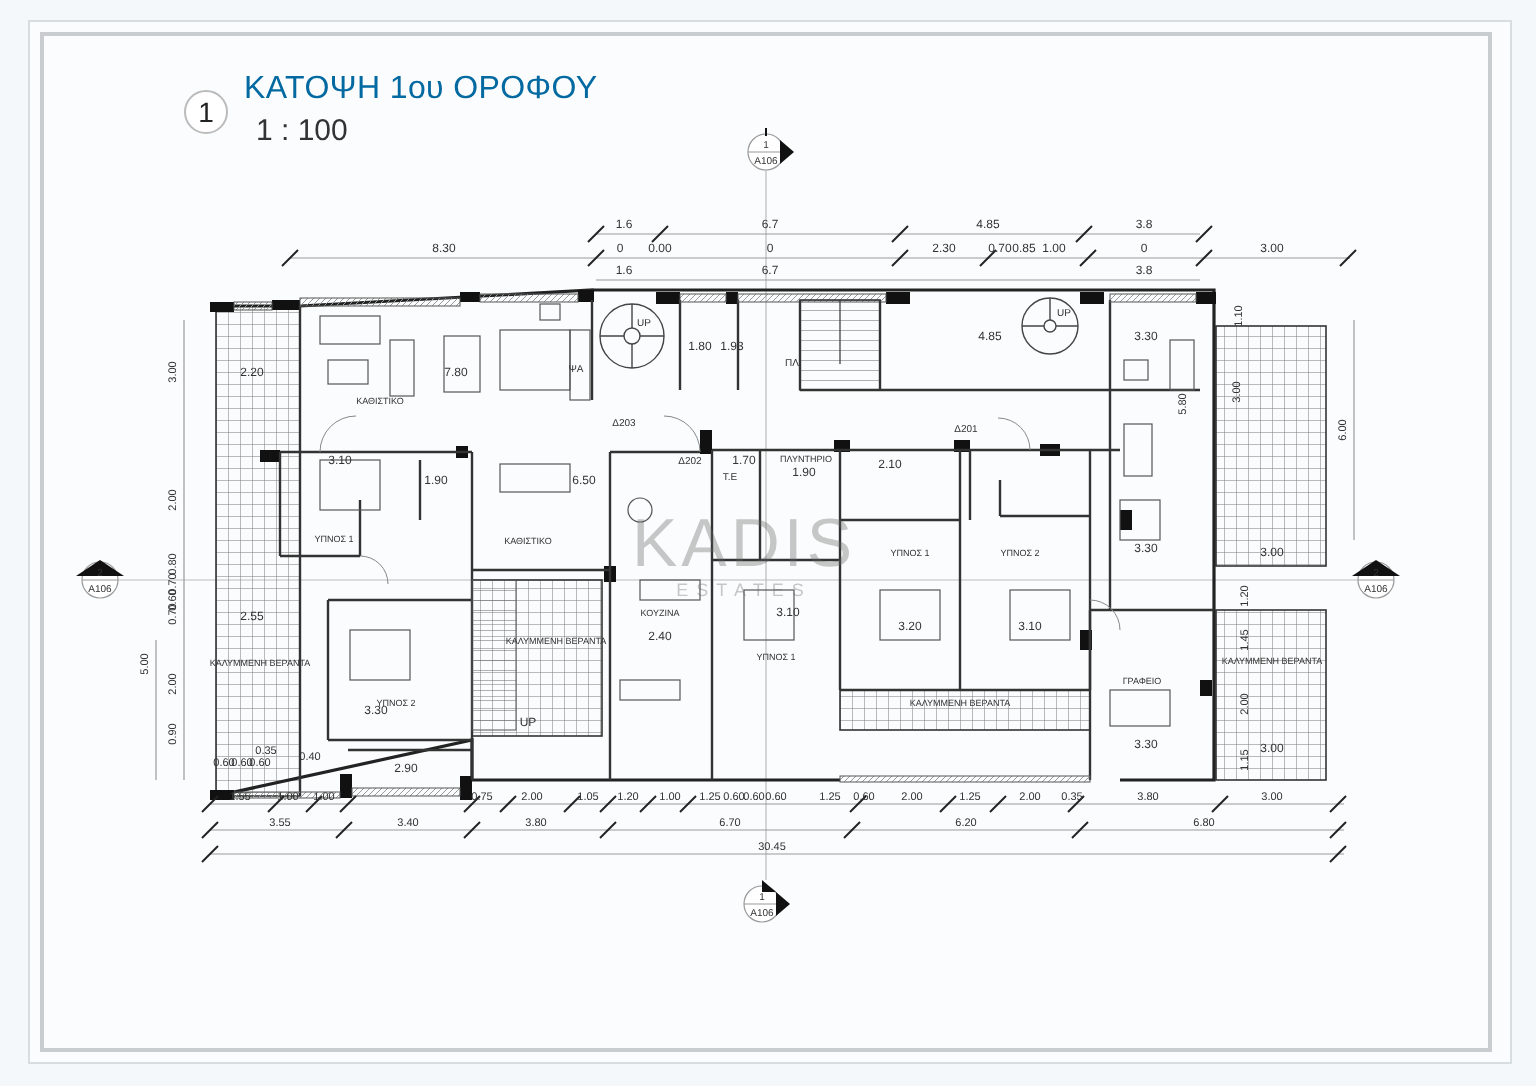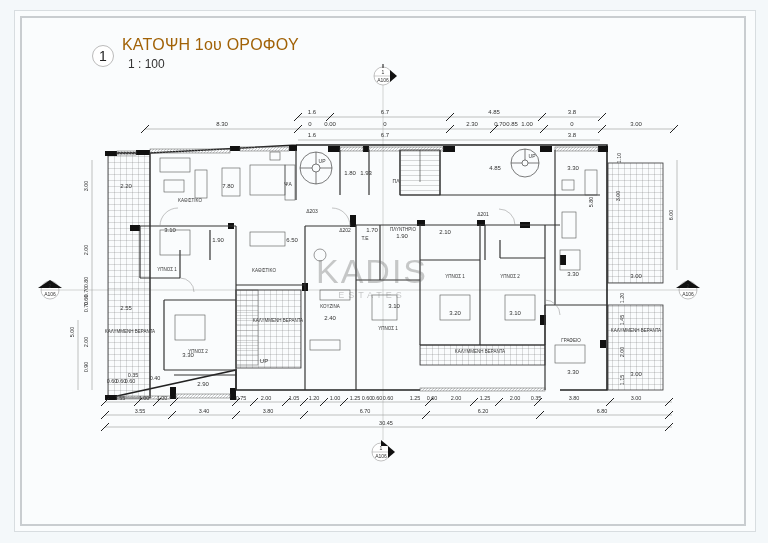--- a/index.html
+++ b/index.html
@@ -1,21 +1,21 @@
 <!DOCTYPE html>
 <html><head>
 <meta charset="utf-8">
 <style>
   html,body{margin:0;padding:0;}
   body{width:768px;height:543px;background:#f4f8fa;position:relative;overflow:hidden;font-family:"Liberation Sans",sans-serif;color:#222;}
   .sheet{position:absolute;left:14px;top:10px;width:740px;height:520px;border:1px solid #d8dde0;background:#fafcfd;}
   .frame{position:absolute;left:20px;top:16px;width:726px;height:510px;border:2px solid #c9cdd0;box-sizing:border-box;}
   .title-circle{position:absolute;left:92px;top:45px;width:20px;height:20px;border:1px solid #bbb;border-radius:50%;font-size:14px;line-height:20px;text-align:center;background:#fff;}
-  .title{position:absolute;left:122px;top:36px;font-size:16px;letter-spacing:0.2px;color:#a16207;}
-  .scale{position:absolute;left:128px;top:57px;font-size:12px;color:#333;}
+  .title{position:absolute;left:122px;top:36px;font-size:16px;letter-spacing:0.2px;color:#0369a1;}
+  .scale{position:absolute;left:128px;top:57px;font-size:15px;color:#333;}
   svg{position:absolute;left:0;top:0;}
   .lbl{font-family:"Liberation Sans",sans-serif;fill:#333;}
 </style>
 </head>
 <body>
 
 <div class="sheet"></div>
 <div class="frame"></div>
 
 <div class="title-circle">1</div>

